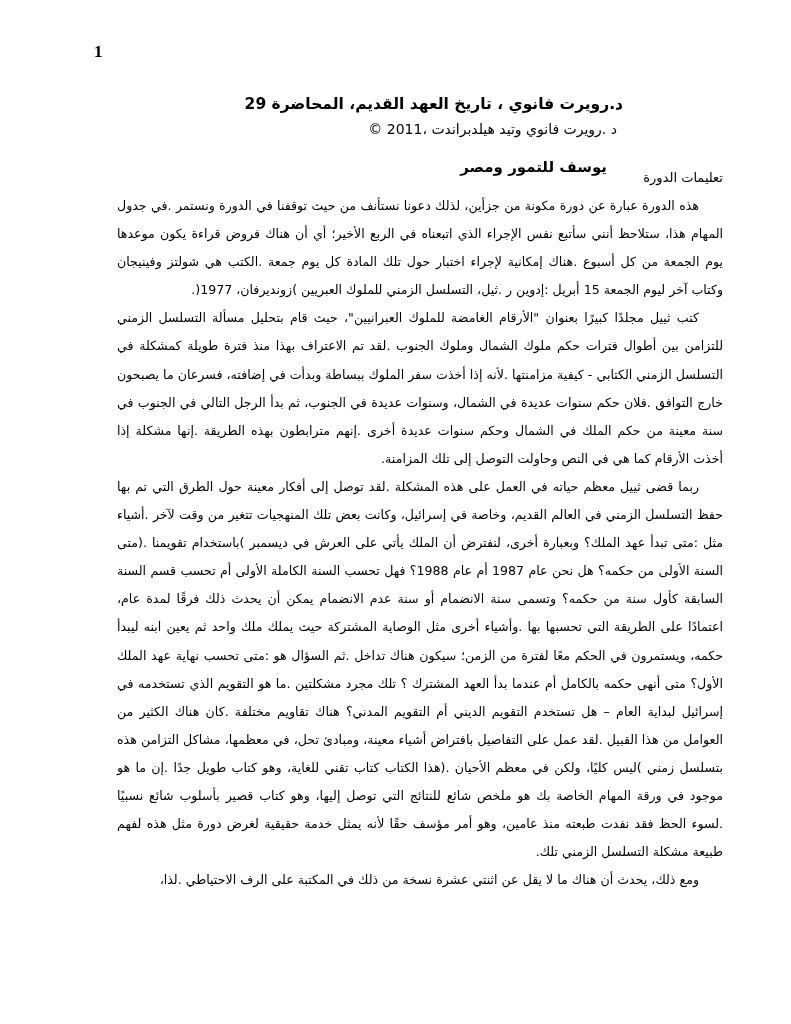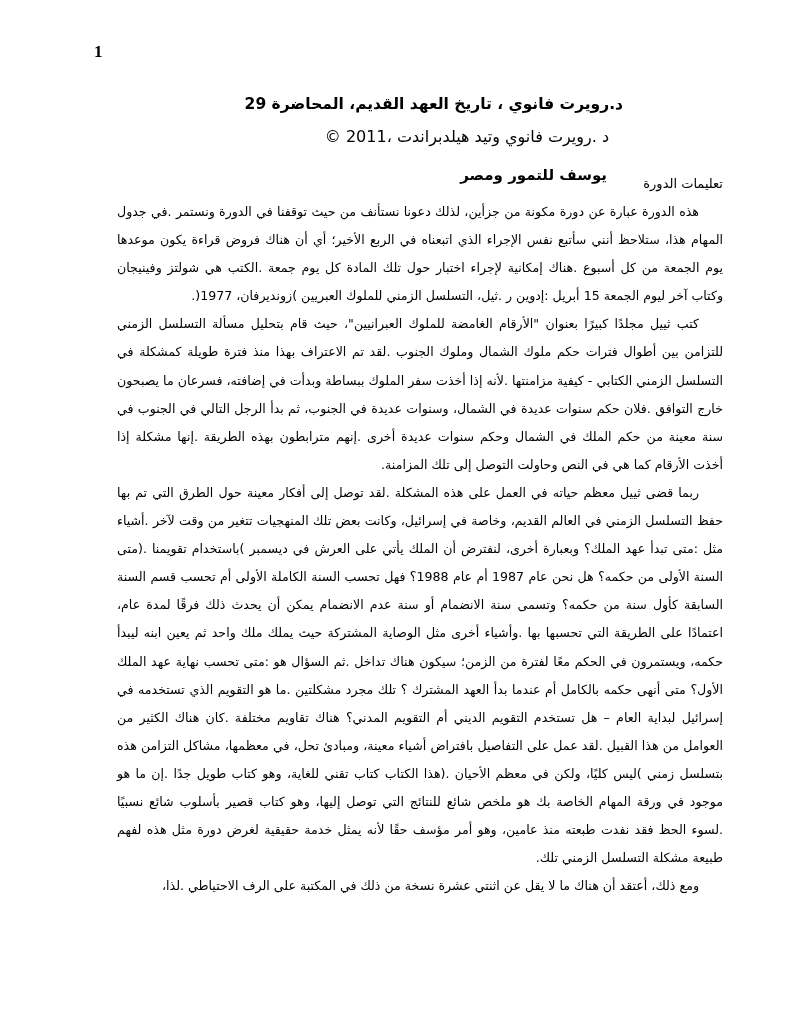--- a/index.html
+++ b/index.html
@@ -2,37 +2,37 @@
 <html><head>
 <meta charset="utf-8">
 <style>
   html, body { margin: 0; padding: 0; background: #ffffff; }
   body { width: 791px; height: 1024px; position: relative; overflow: hidden;
          font-family: "DejaVu Sans", "Liberation Sans", sans-serif; color: #000; }
   .page-number { position: absolute; left: 94px; top: 42px; font-family: "Liberation Serif", "DejaVu Serif", serif;
                  font-size: 17px; font-weight: bold; }
   .header-block { position: absolute; right: 168px; top: 90px; direction: rtl; text-align: right; }
   .doc-title { font-size: 15.5px; font-weight: bold; white-space: nowrap; margin: 0; line-height: 28px; }
-  .copyright { font-size: 16px; white-space: nowrap; margin: 8px; line-height: 22px; padding-right: 6px; }
+  .copyright { font-size: 14px; white-space: nowrap; margin: 0; line-height: 22px; padding-right: 6px; }
   .translator { font-size: 15px; font-weight: bold; white-space: nowrap; margin: 16px; line-height: 22px; }
-  .body-text { position: absolute; left: 105px; right: 68px; top: 170px; direction: rtl; text-align: justify;
+  .body-text { position: absolute; left: 105px; right: 68px; top: 164px; direction: rtl; text-align: justify;
                font-size: 12.6px; line-height: 28.1px; margin-left: 12px; }
   .section-heading { margin: 0; font-size: 13px; text-align: right; line-height: 28px; }
   .paragraph { margin: 0; text-indent: 24px; text-align-last: right; }
 </style>
 </head>
 <body>
 
 <div class="page-number">1</div>
 
 <div class="header-block">
   <p class="doc-title">د.رويرت فانوي ، تاريخ العهد القديم، المحاضرة 29</p>
   <p class="copyright">د .رويرت فانوي وتيد هيلدبراندت ،2011 ©</p>
   <p class="translator">يوسف للتمور ومصر</p>
 </div>
 
 <div class="body-text">
   <p class="section-heading">تعليمات الدورة</p>
   <p class="paragraph">هذه الدورة عبارة عن دورة مكونة من جزأين، لذلك دعونا نستأنف من حيث توقفنا في الدورة ونستمر .في جدول المهام هذا، ستلاحظ أنني سأتبع نفس الإجراء الذي اتبعناه في الربع الأخير؛ أي أن هناك فروض قراءة يكون موعدها يوم الجمعة من كل أسبوع .هناك إمكانية لإجراء اختبار حول تلك المادة كل يوم جمعة .الكتب هي شولتز وفينيجان وكتاب آخر ليوم الجمعة 15 أبريل :إدوين ر .ثيل، التسلسل الزمني للملوك العبريين )زونديرفان، 1977(.</p>
   <p class="paragraph">كتب ثييل مجلدًا كبيرًا بعنوان "الأرقام الغامضة للملوك العبرانيين"، حيث قام بتحليل مسألة التسلسل الزمني للتزامن بين أطوال فترات حكم ملوك الشمال وملوك الجنوب .لقد تم الاعتراف بهذا منذ فترة طويلة كمشكلة في التسلسل الزمني الكتابي - كيفية مزامنتها .لأنه إذا أخذت سفر الملوك ببساطة وبدأت في إضافته، فسرعان ما يصبحون خارج التوافق .فلان حكم سنوات عديدة في الشمال، وسنوات عديدة في الجنوب، ثم بدأ الرجل التالي في الجنوب في سنة معينة من حكم الملك في الشمال وحكم سنوات عديدة أخرى .إنهم مترابطون بهذه الطريقة .إنها مشكلة إذا أخذت الأرقام كما هي في النص وحاولت التوصل إلى تلك المزامنة.</p>
   <p class="paragraph">ربما قضى ثييل معظم حياته في العمل على هذه المشكلة .لقد توصل إلى أفكار معينة حول الطرق التي تم بها حفظ التسلسل الزمني في العالم القديم، وخاصة في إسرائيل، وكانت بعض تلك المنهجيات تتغير من وقت لآخر .أشياء مثل :متى تبدأ عهد الملك؟ وبعبارة أخرى، لنفترض أن الملك يأتي على العرش في ديسمبر )باستخدام تقويمنا .(متى السنة الأولى من حكمه؟ هل نحن عام 1987 أم عام 1988؟ فهل تحسب السنة الكاملة الأولى أم تحسب قسم السنة السابقة كأول سنة من حكمه؟ وتسمى سنة الانضمام أو سنة عدم الانضمام يمكن أن يحدث ذلك فرقًا لمدة عام، اعتمادًا على الطريقة التي تحسبها بها .وأشياء أخرى مثل الوصاية المشتركة حيث يملك ملك واحد ثم يعين ابنه ليبدأ حكمه، ويستمرون في الحكم معًا لفترة من الزمن؛ سيكون هناك تداخل .ثم السؤال هو :متى تحسب نهاية عهد الملك الأول؟ متى أنهى حكمه بالكامل أم عندما بدأ العهد المشترك ؟ تلك مجرد مشكلتين .ما هو التقويم الذي تستخدمه في إسرائيل لبداية العام – هل تستخدم التقويم الديني أم التقويم المدني؟ هناك تقاويم مختلفة .كان هناك الكثير من العوامل من هذا القبيل .لقد عمل على التفاصيل بافتراض أشياء معينة، ومبادئ تحل، في معظمها، مشاكل التزامن هذه بتسلسل زمني )ليس كليًا، ولكن في معظم الأحيان .(هذا الكتاب كتاب تقني للغاية، وهو كتاب طويل جدًا .إن ما هو موجود في ورقة المهام الخاصة بك هو ملخص شائع للنتائج التي توصل إليها، وهو كتاب قصير بأسلوب شائع نسبيًا .لسوء الحظ فقد نفدت طبعته منذ عامين، وهو أمر مؤسف حقًا لأنه يمثل خدمة حقيقية لغرض دورة مثل هذه لفهم طبيعة مشكلة التسلسل الزمني تلك.</p>
-  <p class="paragraph">ومع ذلك، أعتقد أن هناك ما لا يقل عن اثنتي عشرة نسخة من ذلك في المكتبة على الرف الاحتياطي .لذا،</p>
+  <p class="paragraph">ومع ذلك، يحدث أن هناك ما لا يقل عن اثنتي عشرة نسخة من ذلك في المكتبة على الرف الاحتياطي .لذا،</p>
 </div>
 
 </body></html>

